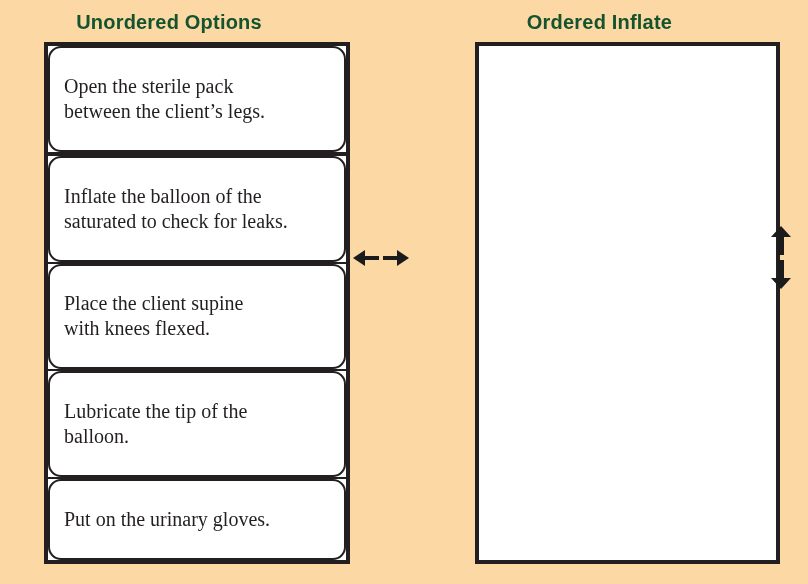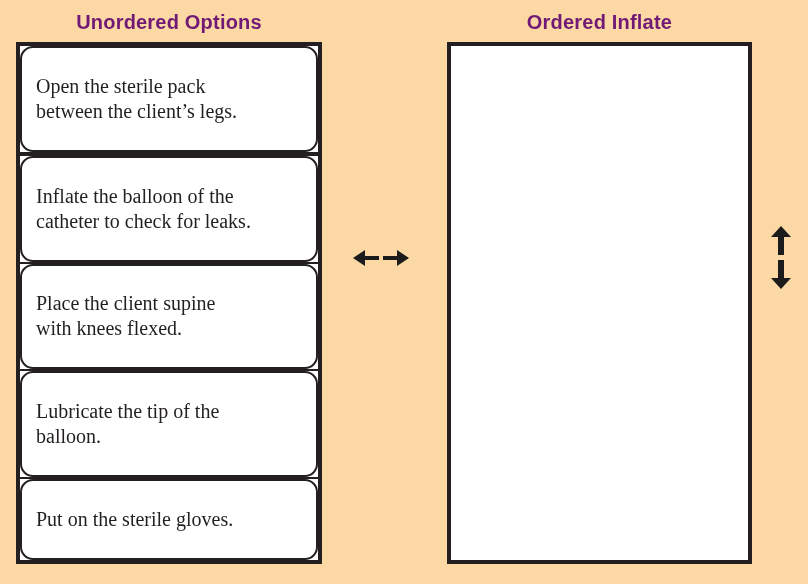--- a/index.html
+++ b/index.html
@@ -11,32 +11,33 @@
     font-family: "Liberation Sans", sans-serif;
     color: #231F20;
   }
   .panel-title {
     position: absolute;
     top: 11px;
     font-size: 20px;
     font-weight: bold;
     text-align: center;
     letter-spacing: 0.2px;
-    color: #701a75;
+    color: #14532d;
   }
   #title-unordered { left: 16px; width: 306px; }
   #title-ordered  { left: 447px; width: 305px; }
 
   .panel {
     position: absolute;
     top: 42px;
     height: 522px;
     background: #FFFFFF;
     border: 4px solid #231F20;
     box-sizing: border-box;
+    margin-left: 28px;
   }
   #unordered-panel {
     left: 16px; width: 306px;
     display: flex;
     flex-direction: column;
   }
   #ordered-panel {
     left: 447px; width: 305px;
   }
 
@@ -74,29 +75,29 @@
 <div class="panel-title" id="title-unordered">Unordered Options</div>
 
 <div class="panel-title" id="title-ordered">Ordered Inflate</div>
 
 <div class="panel" id="unordered-panel">
   <div class="option-card">Open the sterile pack
 between the client’s legs.</div>
   <div class="card-divider"></div>
   <div class="card-divider"></div>
   <div class="option-card">Inflate the balloon of the
-catheter to check for leaks.</div>
+saturated to check for leaks.</div>
   <div class="card-divider"></div>
   <div class="option-card">Place the client supine
 with knees flexed.</div>
   <div class="card-divider"></div>
   <div class="option-card">Lubricate the tip of the
 balloon.</div>
   <div class="card-divider"></div>
-  <div class="option-card">Put on the sterile gloves.</div>
+  <div class="option-card">Put on the urinary gloves.</div>
 </div>
 
 <div class="panel" id="ordered-panel"></div>
 
 <div class="arrow-group" id="transfer-arrows">
   <span class="arrow-icon">
     <svg width="26" height="18" viewBox="0 0 26 18" xmlns="http://www.w3.org/2000/svg">
       <path class="arrow-fill" d="M26 7 L12 7 L12 1 L0 9 L12 17 L12 11 L26 11 Z"></path>
     </svg>
   </span>

